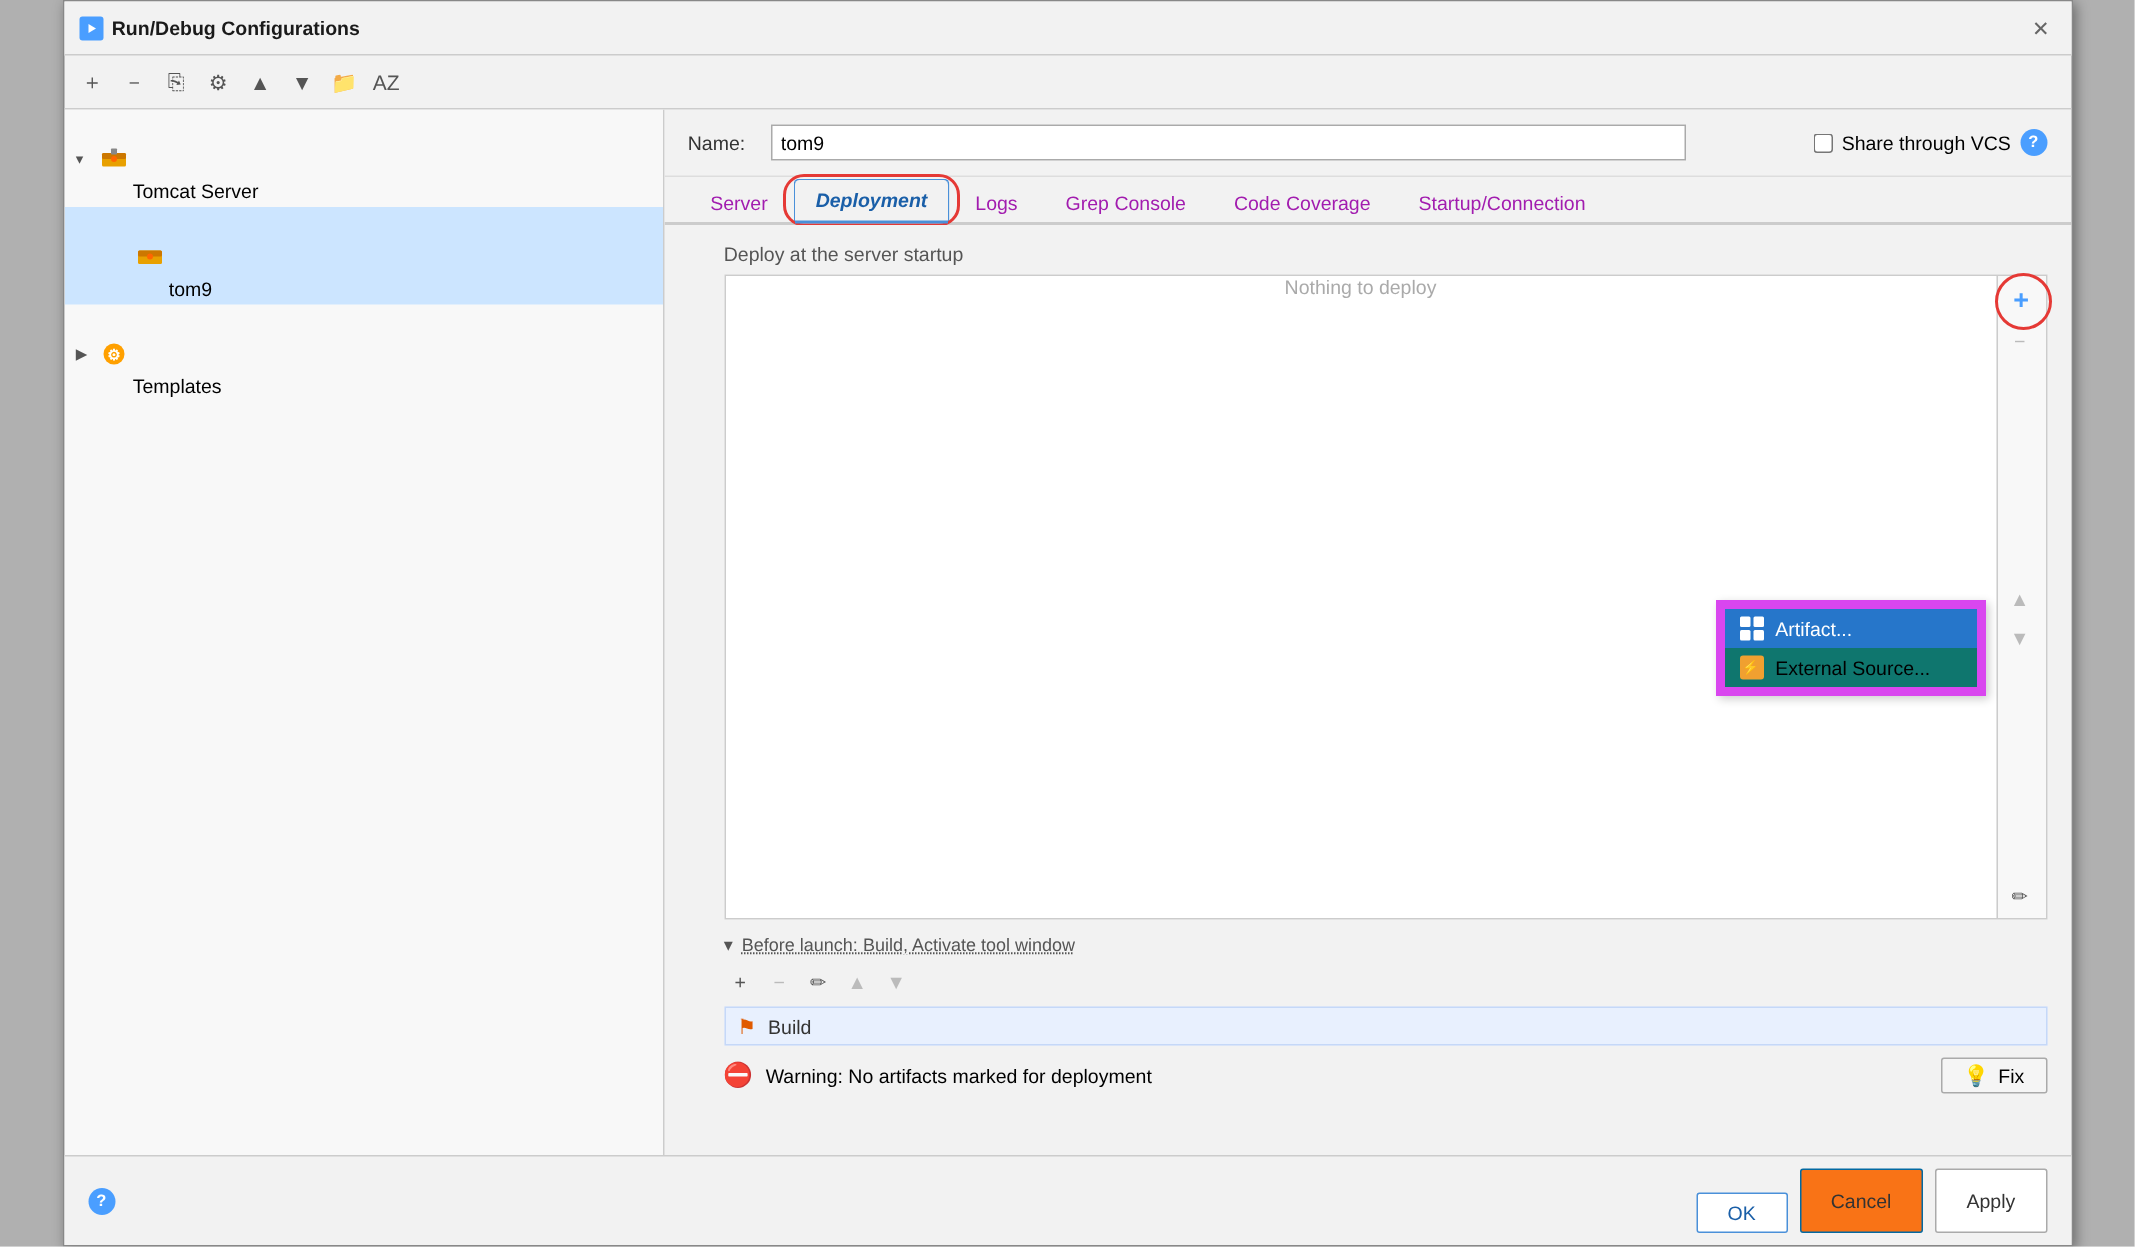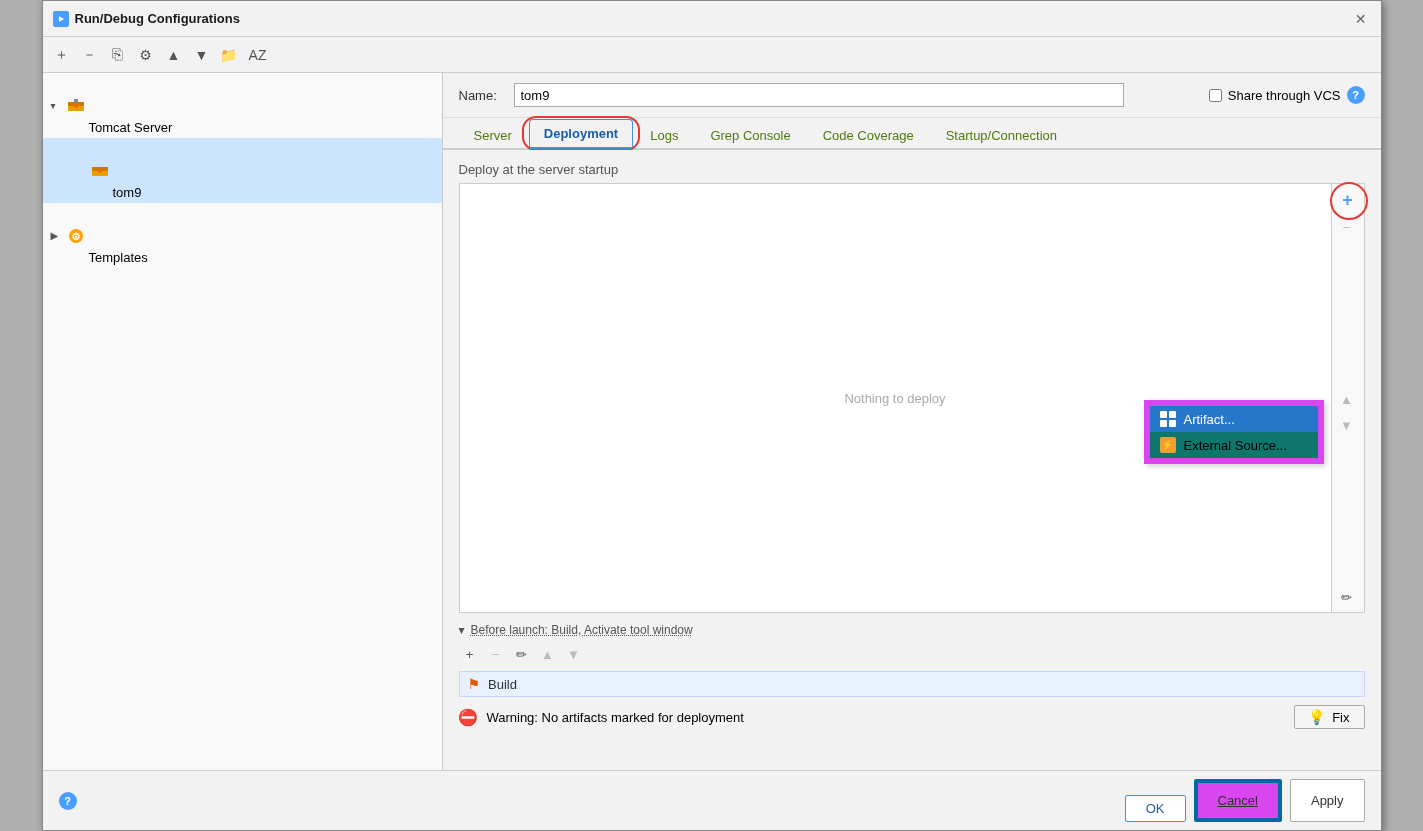--- a/index.html
+++ b/index.html
@@ -172,21 +172,21 @@
       align-items: flex-end;
       padding: 0 16px;
       background: #f2f2f2;
       border-bottom: 2px solid #ccc;
       gap: 2px;
     }
     .tab {
       padding: 6px 14px;
       cursor: pointer;
       font-size: 13px;
-      color: #4d7c0f;
+      color: #a21caf;
       border: 1px solid transparent;
       border-bottom: none;
       background: transparent;
       position: relative;
       top: 1px;
       border-radius: 4px 4px 0 0;
     }
     .tab.active {
       background: #f2f2f2;
       border-color: #4a90d9;
@@ -204,39 +204,40 @@
       background: #4a90d9;
     }
     .deployment-content {
       flex: 1;
       display: flex;
       flex-direction: column;
       padding: 12px 16px;
       overflow-y: auto;
       background: #f2f2f2;
       position: relative;
+      margin-left: 24px;
     }
     .deploy-section-label {
       font-size: 13px;
       color: #555;
       margin-bottom: 6px;
     }
     .deploy-list-area {
       flex: 1;
       display: flex;
       border: 1px solid #ccc;
       background: white;
       position: relative;
       min-height: 400px;
       max-height: 430px;
     }
     .deploy-list-inner {
       flex: 1;
       display: flex;
-      align-items: center;
+      align-items: flex-start;
       justify-content: center;
     }
     .nothing-text {
       color: #aaa;
       font-size: 13px;
     }
     .deploy-side-btns {
       display: flex;
       flex-direction: column;
       gap: 4px;
@@ -408,24 +409,23 @@
       cursor: pointer;
       border-radius: 2px;
     }
     .ok-btn {
       background: white;
       border: 1px solid #4a90d9;
       color: #1a5fa8;
       margin-top: 16px;
     }
     .cancel-btn {
-      background: #d946ef;
-      border: 4px solid #0369a1;
+      background: #f97316;
+      border: 1px solid #0369a1;
       color: #333;
-      text-decoration: underline;
     }
     .apply-btn {
       background: white;
       border: 1px solid #aaa;
       color: #333;
     }
     .help-icon {
       width: 18px;
       height: 18px;
       background: #4a9eff;
@@ -531,21 +531,21 @@
         <input class="name-input" type="text" value="tom9" style="">
         <div class="vcs-row">
           <input type="checkbox" style="">
           <label>Share through VCS</label>
           <div class="help-icon">?</div>
         </div>
       </div>
 
       <div class="tabs">
         <div class="tab">Server</div>
-        <div class="tab active" style="position:relative;">
+        <div class="tab active" style="position:relative;font-style:italic;">
           <span>Deployment</span>
           <div class="tab-highlight-ring"></div>
         </div>
         <div class="tab">Logs</div>
         <div class="tab">Grep Console</div>
         <div class="tab">Code Coverage</div>
         <div class="tab">Startup/Connection</div>
       </div>
 
       <div class="deployment-content">

